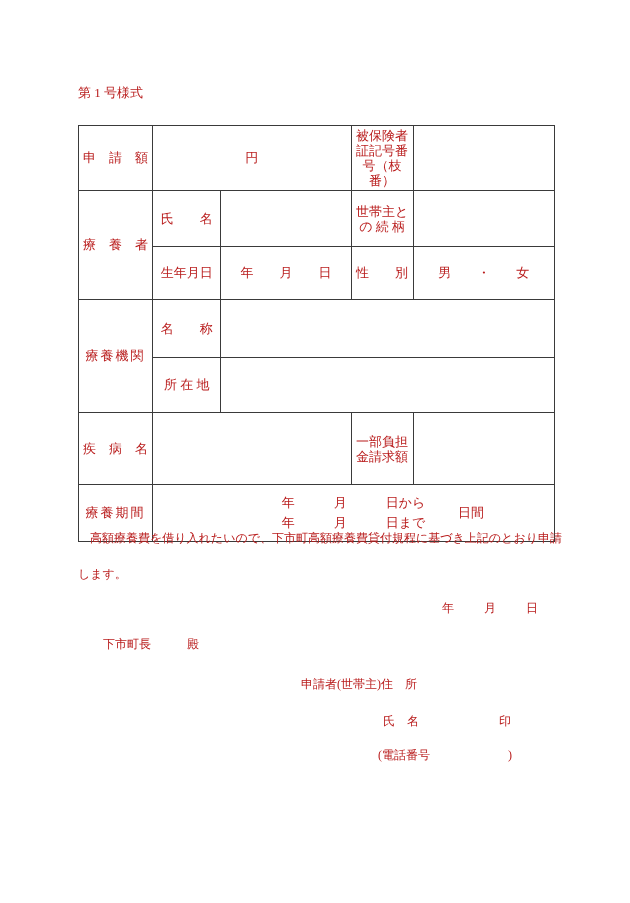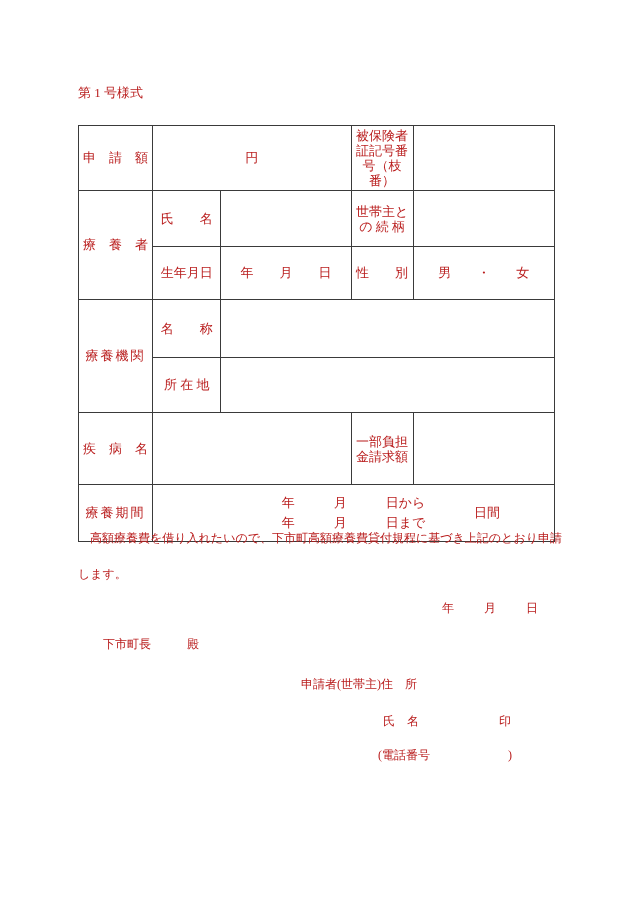--- a/index.html
+++ b/index.html
@@ -30,21 +30,21 @@
     vertical-align:middle;
     padding:2px;
     overflow:hidden;
   }
   .multi{white-space:pre-line;line-height:15px;}
   .ls2{letter-spacing:2px;}
   .amount-cell{text-align:right;padding-right:12px;}
   .period-cell{position:relative;text-align:left;padding:0 0 0 50px;}
   .period-dates{display:inline-block;vertical-align:middle;line-height:20px;white-space:pre;}
   .period-days{
-    position:absolute;right:54px;top:50%;
+    position:absolute;right:70px;top:50%;
     transform:translateY(-50%);
     text-align:right;
   }
   .declaration{
     position:absolute;left:78px;top:520px;width:500px;
     font-size:12px;line-height:36px;
     text-indent:12px;white-space:pre;
   }
   .bottom{font-size:12px;}
   .date-line{left:442px;top:601px;letter-spacing:2px;}

